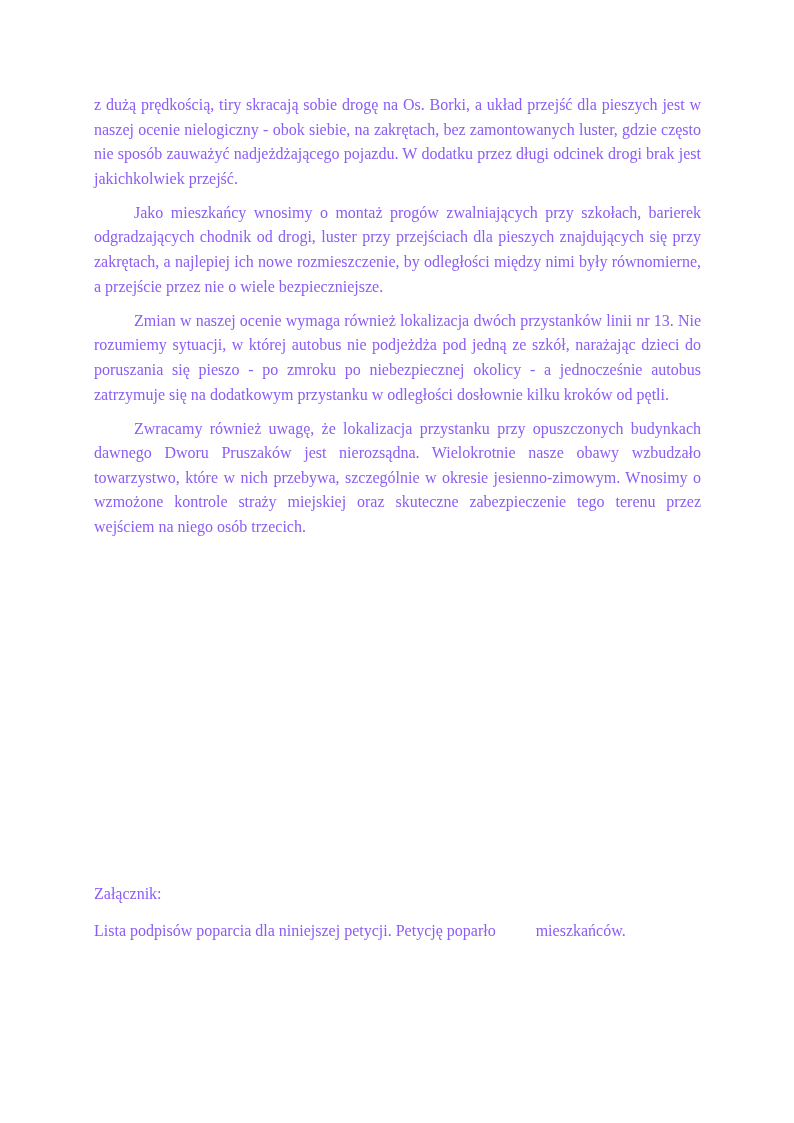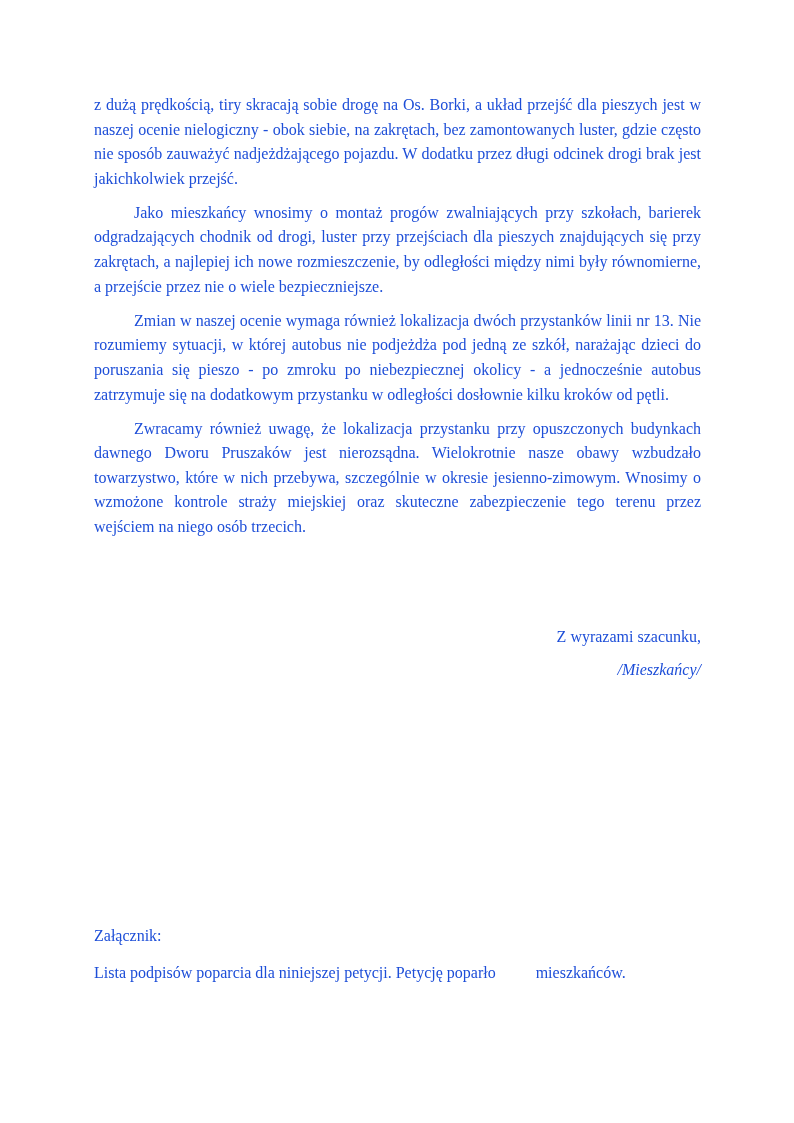--- a/index.html
+++ b/index.html
@@ -9,21 +9,21 @@
   }
   .page {
     position: relative;
     width: 794px;
     height: 1123px;
     background: #ffffff;
     overflow: hidden;
     font-family: "Liberation Serif", "DejaVu Serif", serif;
     font-size: 16px;
     line-height: 24.6px;
-    color: #1d4ed8;
+    color: #8b5cf6;
   }
   .body-text {
     position: absolute;
     left: 94px;
     top: 93px;
     width: 607px;
   }
   .body-text p {
     margin: 0 0 9.5px 0;
     text-align: justify;
@@ -40,21 +40,21 @@
   .closing p {
     margin: 0 0 8.4px 0;
     text-align: right;
   }
   .italic {
     font-style: italic;
   }
   .attachment {
     position: absolute;
     left: 94px;
-    top: 924px;
+    top: 882px;
     width: 607px;
   }
   .attachment p {
     margin: 0;
     text-align: left;
   }
   .att-label {
     margin-bottom: 12.4px !important;
   }
   .blank {
@@ -67,23 +67,19 @@
 
 <div class="page">
 
   <div class="body-text">
     <p>z dużą prędkością, tiry skracają sobie drogę na Os. Borki, a układ przejść dla pieszych jest w naszej ocenie nielogiczny - obok siebie, na zakrętach, bez zamontowanych luster, gdzie często nie sposób zauważyć nadjeżdżającego pojazdu. W dodatku przez długi odcinek drogi brak jest jakichkolwiek przejść.</p>
     <p class="indent">Jako mieszkańcy wnosimy o montaż progów zwalniających przy szkołach, barierek odgradzających chodnik od drogi, luster przy przejściach dla pieszych znajdujących się przy zakrętach, a najlepiej ich nowe rozmieszczenie, by odległości między nimi były równomierne, a przejście przez nie o wiele bezpieczniejsze.</p>
     <p class="indent">Zmian w naszej ocenie wymaga również lokalizacja dwóch przystanków linii nr 13. Nie rozumiemy sytuacji, w której autobus nie podjeżdża pod jedną ze szkół, narażając dzieci do poruszania się pieszo - po zmroku po niebezpiecznej okolicy - a jednocześnie autobus zatrzymuje się na dodatkowym przystanku w odległości dosłownie kilku kroków od pętli.</p>
     <p class="indent">Zwracamy również uwagę, że lokalizacja przystanku przy opuszczonych budynkach dawnego Dworu Pruszaków jest nierozsądna. Wielokrotnie nasze obawy wzbudzało towarzystwo, które w nich przebywa, szczególnie w okresie jesienno-zimowym. Wnosimy o wzmożone kontrole straży miejskiej oraz skuteczne zabezpieczenie tego terenu przez wejściem na niego osób trzecich.</p>
   </div>
 
-  <div class="closing">
-    <p>Z wyrazami szacunku,</p>
-    <p class="italic">/Mieszkańcy/</p>
-  </div>
 
   <div class="attachment">
     <p class="att-label">Załącznik:</p>
     <p><span>Lista podpisów poparcia dla niniejszej petycji. Petycję poparło</span><span class="blank"></span><span>mieszkańców.</span></p>
   </div>
 
 </div>
 
 </body></html>

